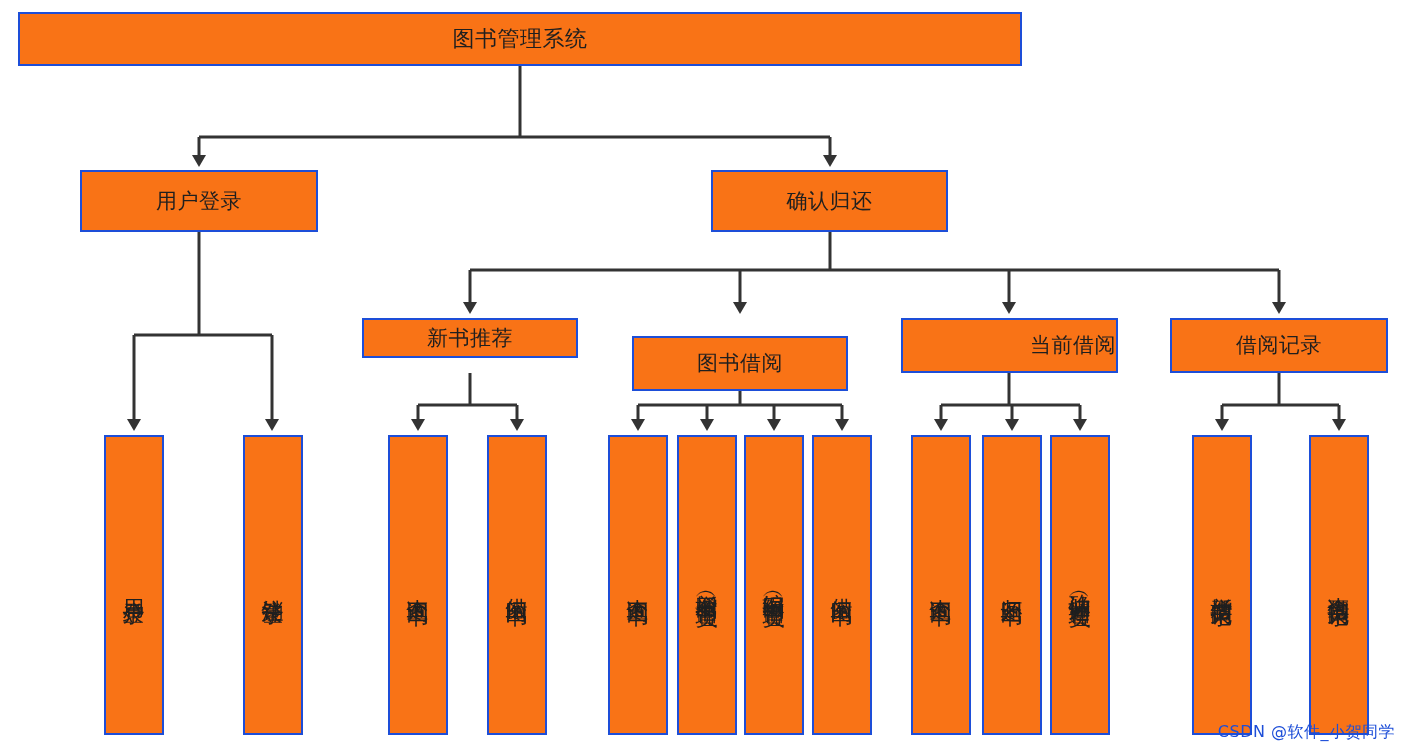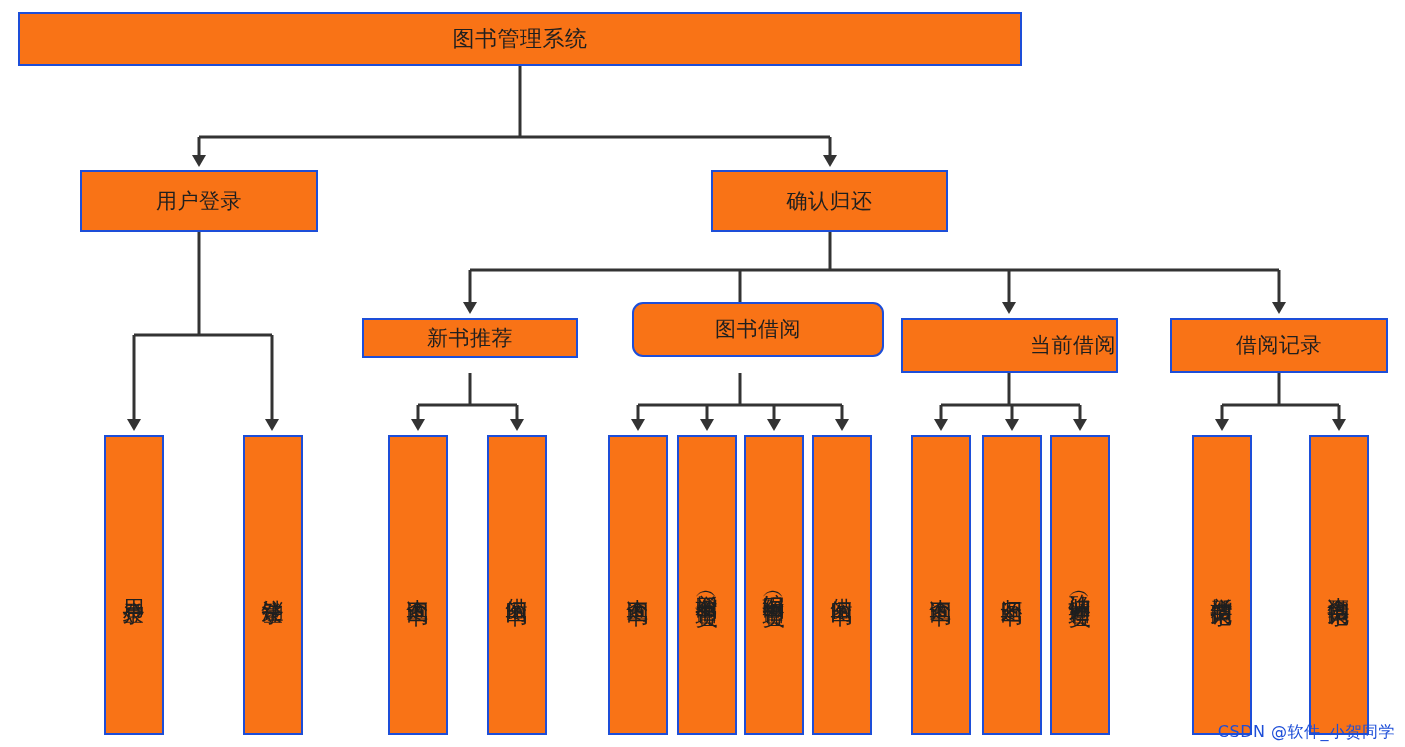--- a/index.html
+++ b/index.html
@@ -134,21 +134,21 @@
   <div class="node" style="left:80px; top:170px; width:238px; height:62px;">
     <span class="label">用户登录</span>
   </div>
   <div class="node" style="left:711px; top:170px; width:237px; height:62px;">
     <span class="label">确认归还</span>
   </div>
 
   <div class="node" style="left:362px; top:318px; width:216px; height:40px;">
     <span class="label">新书推荐</span>
   </div>
-  <div class="node" style="left:632px; top:302px; width:252px; height:55px;border-radius:11px;">
+  <div class="node" style="left:632px; top:336px; width:216px; height:55px;">
     <span class="label">图书借阅</span>
   </div>
   <div class="node" style="left:901px; top:318px; width:217px; height:55px;justify-content:flex-end;">
     <span class="label">当前借阅</span>
   </div>
   <div class="node" style="left:1170px; top:318px; width:218px; height:55px;">
     <span class="label">借阅记录</span>
   </div>
 
   <div class="node leaf" style="left:104px; top:435px; width:60px; height:300px;">

